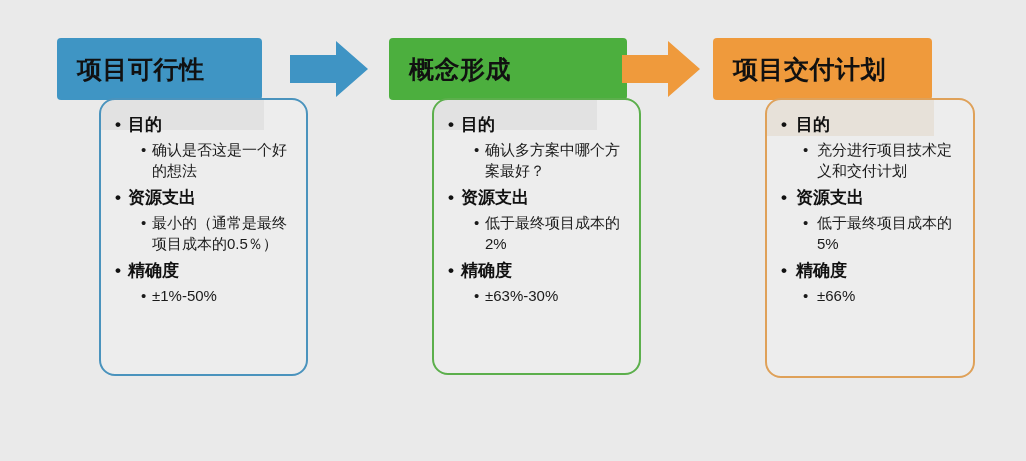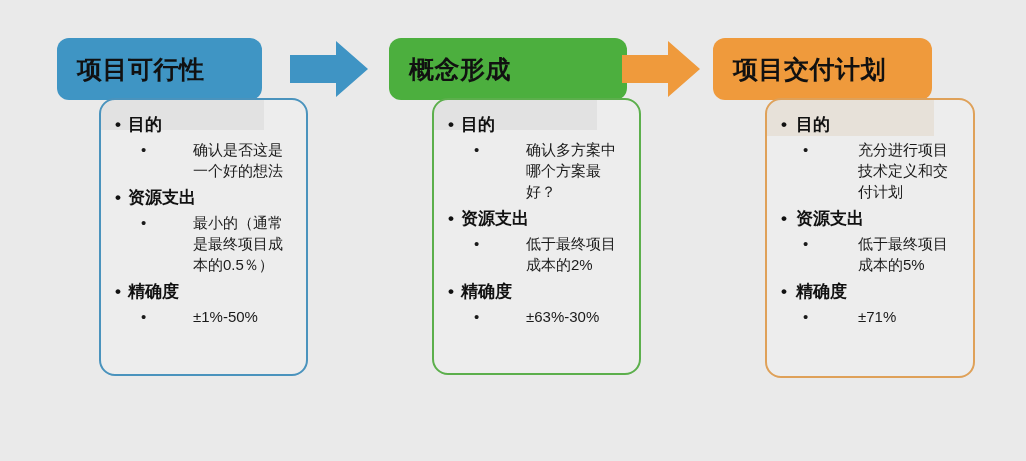--- a/index.html
+++ b/index.html
@@ -18,21 +18,21 @@
   #stage {
     position: absolute;
     left: 0; top: 0;
     width: 1026px;
     height: 461px;
   }
 
   
   .header-box {
     position: absolute;
-    border-radius: 12px;
+    border-radius: 4px;
     box-sizing: border-box;
     display: flex;
     align-items: center;
   }
   .header-box .header-label {
     font-size: 25px;
     font-weight: bold;
     color: #111111;
     letter-spacing: 0.5px;
     white-space: nowrap;
@@ -138,21 +138,20 @@
     line-height: 1.4;
   }
   .sub-line .bullet {
     width: 11px;
     flex: 0 0 11px;
     font-size: 15px;
     line-height: 1.4;
   }
   .sub-line .sub-text {
     flex: 1 1 auto;
-    margin-left: 41px;
   }
 
   
   #body-card-3 .head-line .bullet { width: 15px; flex: 0 0 15px; }
   #body-card-3 ul.level2 { padding-left: 22px; }
   #body-card-3 .sub-line .bullet { width: 14px; flex: 0 0 14px; }
 
   
   .arrow {
     position: absolute;
@@ -317,21 +316,21 @@
         </li>
 
         <li class="item1">
           <div class="head-line">
             <span class="bullet">•</span>
             <span>精确度</span>
           </div>
           <ul class="level2">
             <li class="sub-line">
               <span class="bullet">•</span>
-              <span class="sub-text">±71%</span>
+              <span class="sub-text">±66%</span>
             </li>
           </ul>
         </li>
 
       </ul>
     </div>
   </div>
 
 </div>
 

